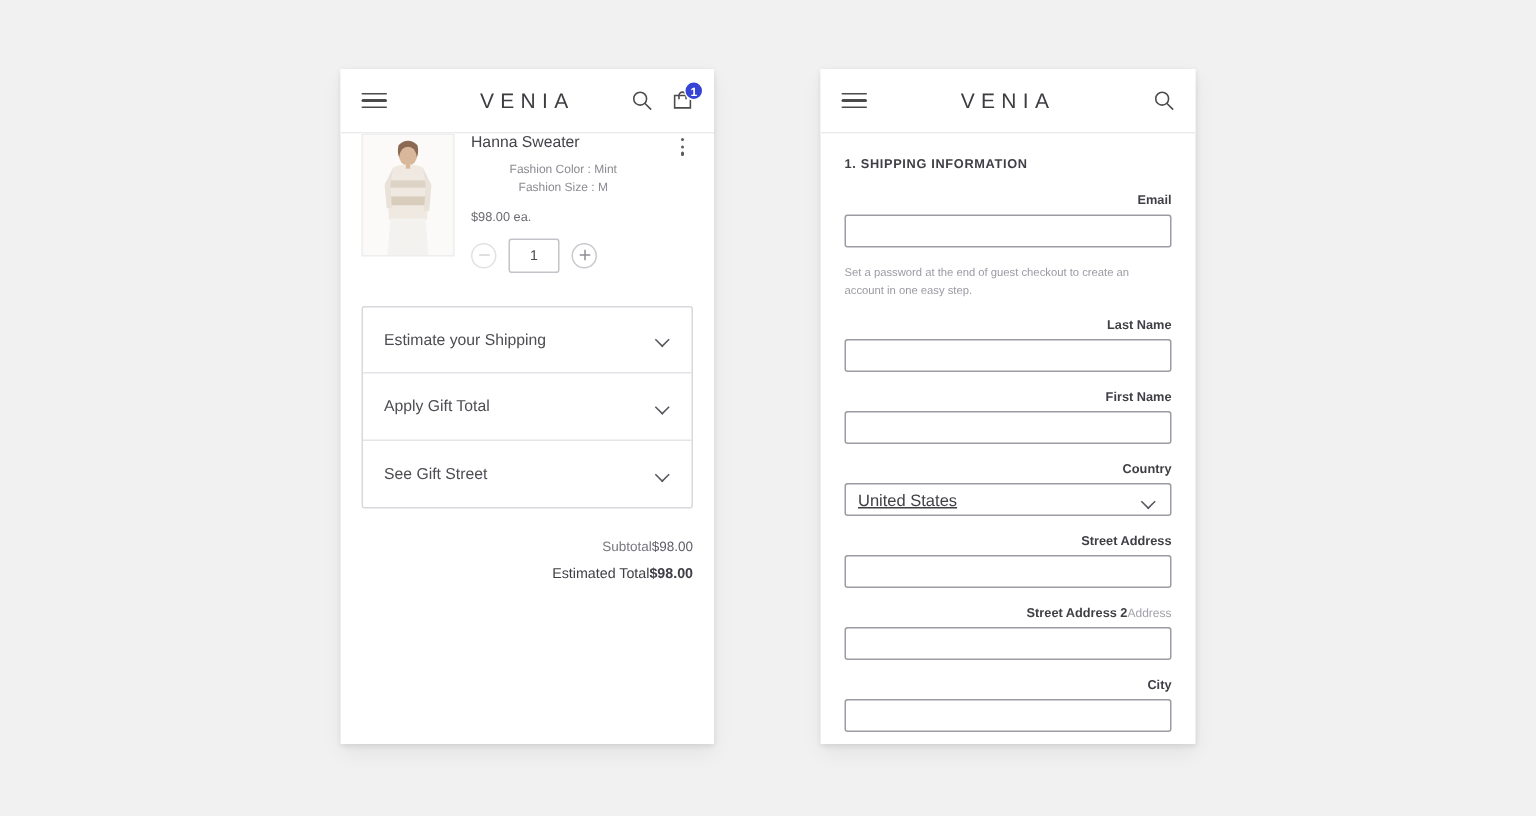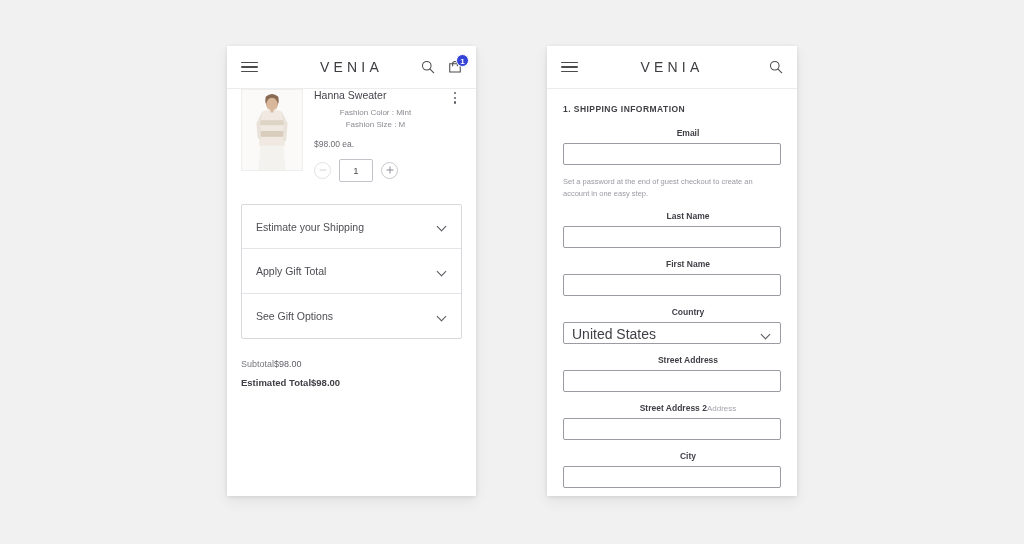--- a/index.html
+++ b/index.html
@@ -94,47 +94,47 @@
   .acc-label { font-size: 10.5px; color: #4d4d53; }
   .chev { width: 9px; height: 9px; position: relative; }
   .chev::before {
     content: ""; position: absolute; left: 0; top: 1px;
     width: 6px; height: 6px; border-right: 1.3px solid #55555c; border-bottom: 1.3px solid #55555c;
     transform: rotate(45deg);
   }
 
   
   .totals { padding-top: 16px; }
-  .tot-row { display: flex; justify-content: flex-start; align-items: baseline; padding: 4px 0; }
+  .tot-row { display: flex; justify-content: flex-end; align-items: baseline; padding: 4px 0; }
   .tot-label { font-size: 9px; color: #77777e; }
-  .tot-label.strong { font-size: 9.5px; color: #3e3e44; font-weight: 700; }
+  .tot-label.strong { font-size: 9.5px; color: #3e3e44; font-weight: 400; }
   .tot-val { font-size: 9px; color: #5e5e66; }
   .tot-val.strong { font-size: 9.5px; color: #3e3e44; font-weight: 600; }
 
   
   .form-body { padding: 15px 16px 0 16px; }
   .section-title {
     font-size: 8.5px; font-weight: 700; color: #3f3f45;
     letter-spacing: .45px; margin-bottom: 14px;
   }
   .field { margin-bottom: 11px; }
-  .field-head { display: flex; align-items: baseline; justify-content: center; margin-bottom: 5px; padding-left: 32px; }
+  .field-head { display: flex; align-items: baseline; justify-content: flex-end; margin-bottom: 5px; padding-left: 32px; }
   .field-label { font-size: 8.5px; color: #3f3f45; font-weight: 600; }
   .field-optional { font-size: 8px; color: #a2a2aa; }
   .txt-input {
     width: 100%; height: 22px; border: 1px solid #9b9ba3; border-radius: 2px;
     background: #fff; font-size: 9px; color: #3f3f45; padding: 0 8px;
     font-family: "Liberation Sans", sans-serif; outline: none;
   }
   .txt-input::placeholder { color: #b0b0b8; }
   .helper { font-size: 7.5px; color: #9a9aa2; line-height: 1.55; margin: 7px 0 12px 0; }
   .select-wrap { position: relative; }
   .select-wrap .chev { position: absolute; right: 9px; top: 7px; pointer-events: none; }
   .select-val { display: flex; align-items: center; height: 22px; padding: 0 8px;
-                font-size: 14px; color: #3f3f45; }
+                font-size: 11px; color: #3f3f45; text-decoration: underline; }
 </style>
 </head>
 <body>
 
 <div class="stage">
 
   <div class="panel" id="cart-panel">
 
     <div class="appbar">
       <div class="hamburger">
@@ -201,21 +201,21 @@
       <div class="accordion">
         <div class="acc-row">
           <span class="acc-label">Estimate your Shipping</span>
           <span class="chev"></span>
         </div>
         <div class="acc-row">
           <span class="acc-label">Apply Gift Total</span>
           <span class="chev"></span>
         </div>
         <div class="acc-row">
-          <span class="acc-label">See Gift Options</span>
+          <span class="acc-label">See Gift Street</span>
           <span class="chev"></span>
         </div>
       </div>
 
       <div class="totals">
         <div class="tot-row">
           <span class="tot-label">Subtotal</span>
           <span class="tot-val">$98.00</span>
         </div>
         <div class="tot-row">

